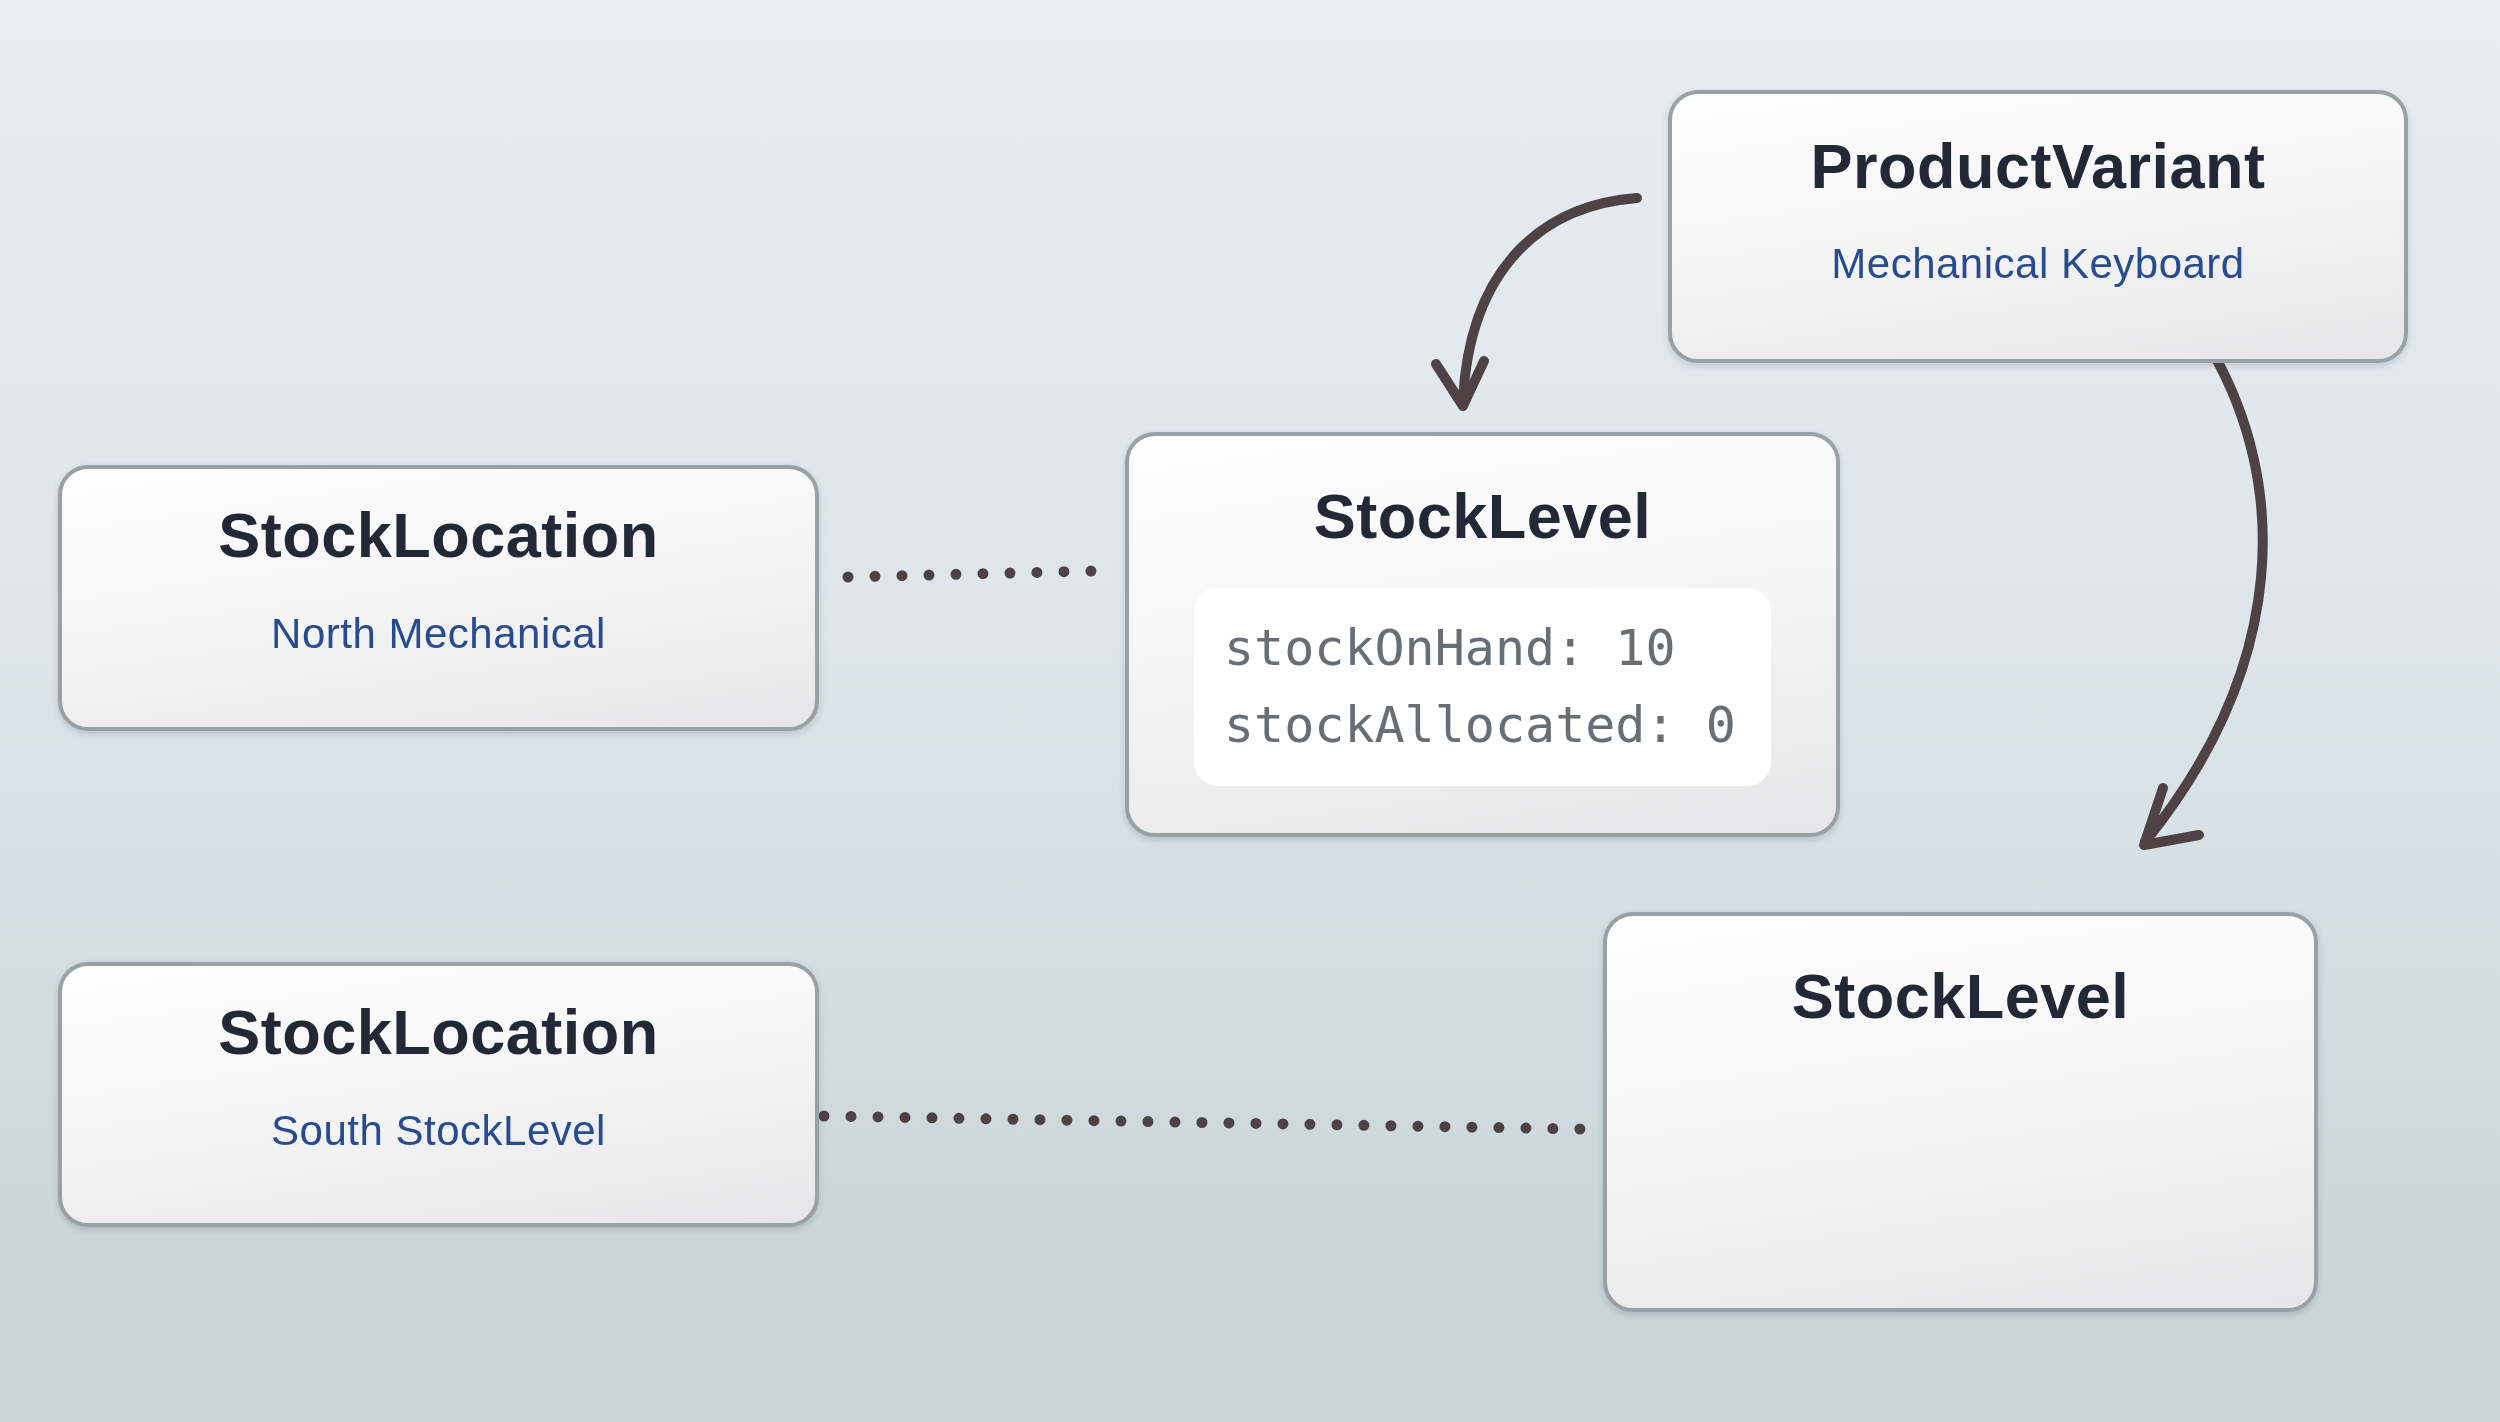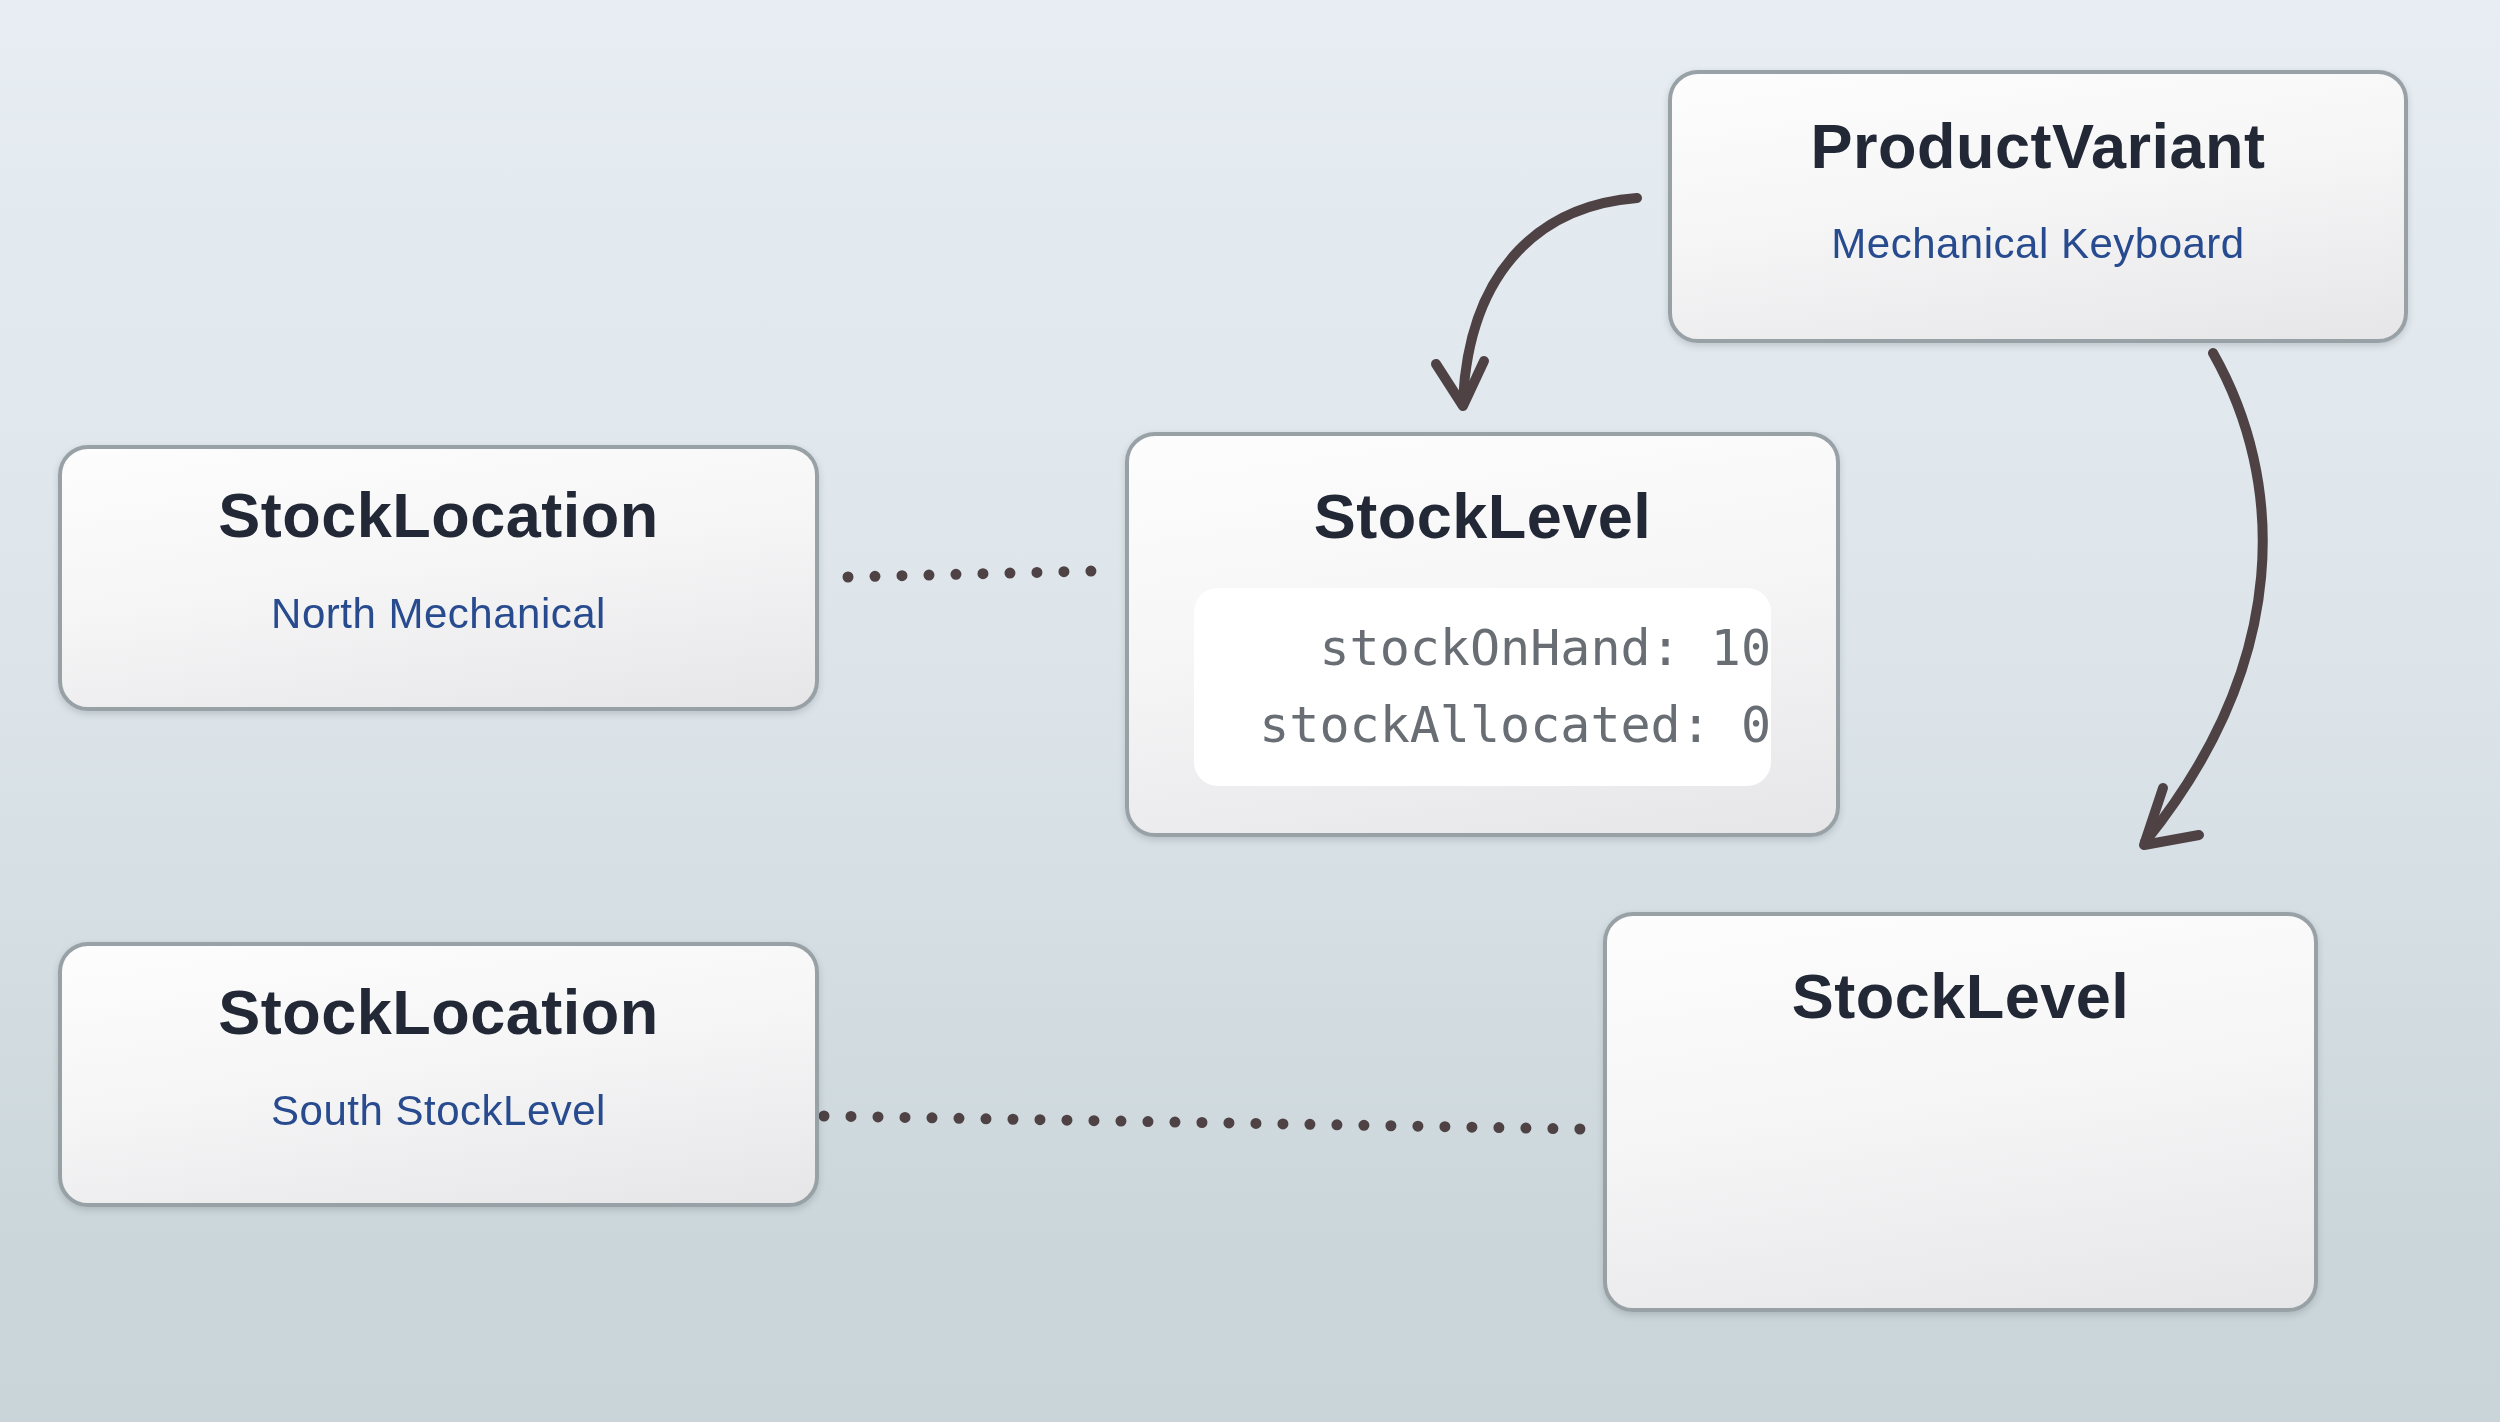--- a/index.html
+++ b/index.html
@@ -63,20 +63,21 @@
     font-size: 42px;
     font-weight: normal;
     line-height: 1.16;
     color: var(--node-subtitle-blue, #274b8e);
     letter-spacing: 0.5px;
   }
   .entity-node {
     display: flex;
     flex-direction: column;
     align-items: center;
+    margin-top: 20px;
   }
   .node-product-variant {
     left: 1668px; top: 70px;
     width: 740px; height: 273px;
     padding-top: 36px;
     gap: 37px;
   }
   .node-stock-location-north {
     left: 58px; top: 445px;
     width: 761px; height: 266px;
@@ -107,21 +108,21 @@
     display: flex;
     flex-direction: column;
     justify-content: center;
     align-items: flex-start;
     padding-left: 30px;
     box-sizing: border-box;
     text-align: left;
   }
   .fields-panel-north {
     left: 65px; top: 152px;
-    width: 577px; height: 198px; align-items: flex-end;
+    width: 577px; height: 198px;
   }
   .fields-panel-south {
     left: 68px; top: 140px;
     width: 578px; height: 198px;
   }
   .mono-line {
     font-family: "DejaVu Sans Mono", monospace;
     font-size: 50px;
     line-height: 1.55;
     color: var(--mono-text, #686e74);

